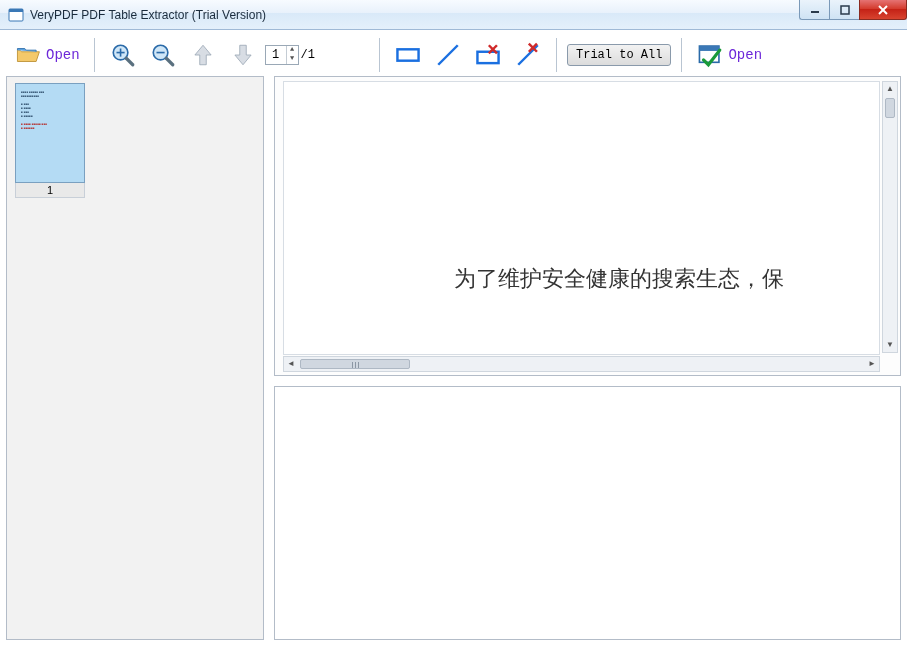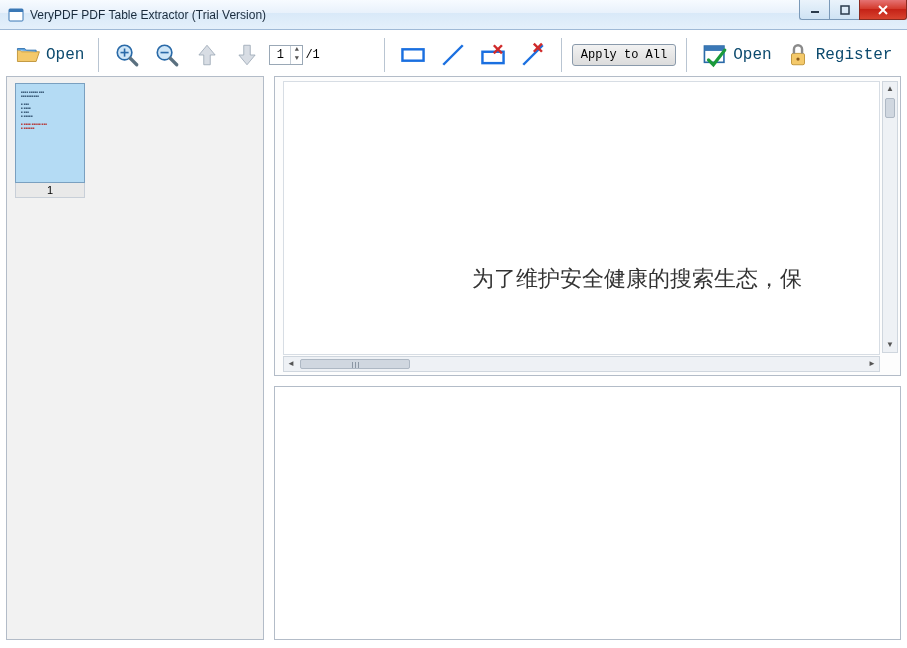--- a/index.html
+++ b/index.html
@@ -57,22 +57,22 @@
   }
   .tsep {
     width: 1px; height: 34px;
     background: #b9c5d2;
     margin: 0 6px;
   }
   .tbtn {
     display: flex; align-items: center; gap: 4px;
     padding: 2px 4px;
     font-family: "Courier New", monospace;
-    font-size: 16px;
-    color: #0c4a6e;
+    font-size: 14px;
+    color: #6d28d9;
     cursor: default;
   }
   .ticon { width: 28px; height: 28px; display:flex; align-items:center; justify-content:center; }
   .ticon svg { width: 26px; height: 26px; }
 
   .pagebox {
     display: flex; align-items: center; gap: 2px;
     font-family: "Courier New", monospace; font-size: 12px;
   }
   .spinbox {
@@ -135,21 +135,21 @@
     position: relative;
     background: #fdfdfd;
     overflow: hidden;
   }
   .preview-inner {
     position:absolute; left:8px; top:4px; right:20px; bottom:20px;
     background:#fff; border:1px solid #d7dde4;
     overflow:hidden;
   }
   .preview-text {
-    position:absolute; left:188px; top:172px;
+    position:absolute; left:170px; top:172px;
     font-family: "SimSun","Songti SC",serif;
     font-size: 22px; color:#333; line-height: 2.3;
     white-space: nowrap;
   }
   .vscroll {
     position:absolute; right:2px; top:4px; width:16px; bottom:22px;
     background:#eef1f5; border:1px solid #cfd6de;
     display:flex; flex-direction:column; justify-content:space-between; align-items:center;
   }
   .vscroll .sbtn { height:14px; width:100%; font-size:8px; text-align:center; color:#555; line-height:14px;}
@@ -299,46 +299,36 @@
             <line x1="4" y1="28" x2="28" y2="4" stroke="#1a6fe0" stroke-width="3"></line>
             <line x1="17" y1="2" x2="27" y2="12" stroke="#d02a2a" stroke-width="3"></line>
             <line x1="27" y1="2" x2="17" y2="12" stroke="#d02a2a" stroke-width="3"></line>
           </svg>
       </span>
     </div>
 
     <div class="tsep"></div>
 
     <div class="applybtn">
-      <span>Apply to All</span>
+      <span>Trial to All</span>
     </div>
 
     <div class="tsep"></div>
 
     <div class="tbtn">
       <span class="ticon">
         <svg viewBox="0 0 32 32">
             <rect x="3" y="5" width="24" height="20" fill="#fff" stroke="#2a6aa8" stroke-width="2"></rect>
             <rect x="3" y="5" width="24" height="6" fill="#3a78b6"></rect>
             <path d="M8 22 L14 28 L28 10" fill="none" stroke="#1a9a3a" stroke-width="4" stroke-linecap="round"></path>
           </svg>
       </span>
       <span>Open</span>
     </div>
 
-    <div class="tbtn">
-      <span class="ticon">
-        <svg viewBox="0 0 32 32">
-            <rect x="8" y="14" width="16" height="14" rx="2" fill="#f4c96a" stroke="#b88a2a"></rect>
-            <path d="M11 14 L11 9 A5 5 0 0 1 21 9 L21 14" fill="none" stroke="#8a8a8a" stroke-width="3"></path>
-            <circle cx="16" cy="21" r="2" fill="#8a5a1a"></circle>
-          </svg>
-      </span>
-      <span>Register</span>
-    </div>
 
   </div>
 
   <div class="main">
 
     <div class="thumbs">
       <div class="thumb">
         <div class="thumbpage">
           ■■■■ ■■■■■ ■■■<br>■■■■■■■■■■<br><br>■ ■■■<br>■ ■■■■<br>■ ■■■<br>■ ■■■■■<br><br><span class="r">■ ■■■■ ■■■■■ ■■■<br>■ ■■■■■■</span><br>
         </div>

